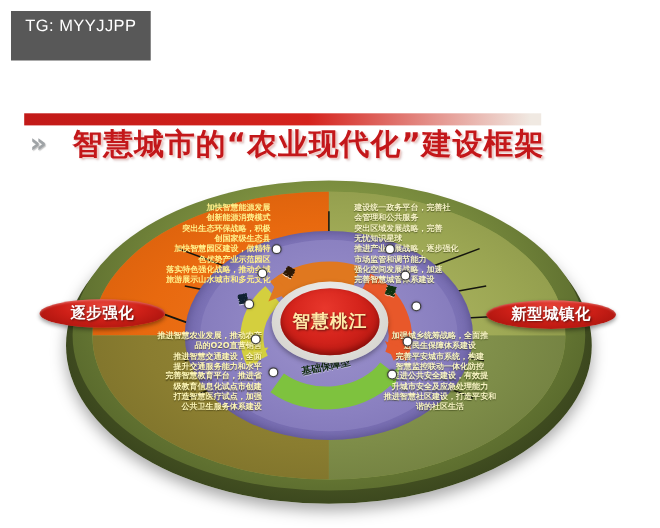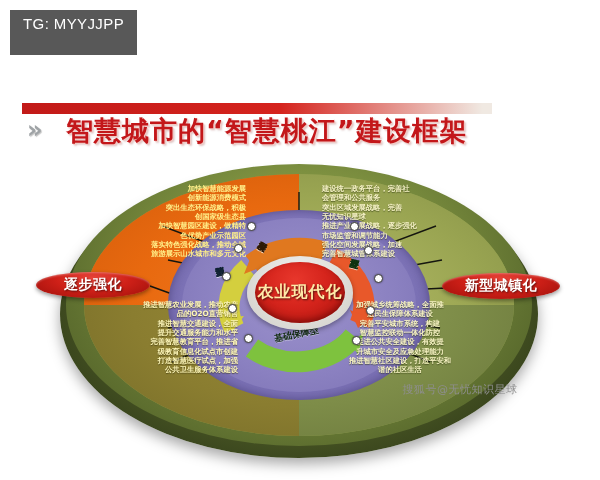--- a/index.html
+++ b/index.html
@@ -175,21 +175,21 @@
 </head>
 <body>
 
 <div id="root">
 
   <div class="tg-badge">TG: MYYJJPP</div>
 
   <div class="banner">
     <div class="banner-bar"></div>
     <div class="banner-chevrons">»</div>
-    <div class="banner-title">智慧城市的“智慧桃江”建设框架</div>
+    <div class="banner-title">智慧城市的“农业现代化”建设框架</div>
   </div>
 
   <div class="stage">
 
     <div class="disc-shadow"></div>
     <div class="disc-outer"></div>
 
     <div class="disc-inner">
       <div class="quad q-tl"></div>
       <div class="quad q-tr"></div>
@@ -238,21 +238,21 @@
       </svg>
     </div>
 
     <div class="ring-label vert rl-left">资源节约型</div>
     <div class="ring-label vert rl-top">科学发展型</div>
     <div class="ring-label vert rl-right">环境友好型</div>
     <div class="ring-label rl-bottom">基础保障型</div>
 
     <div class="core"></div>
     <div class="core-red">
-      <span>农业现代化</span>
+      <span>智慧桃江</span>
     </div>
 
     <div class="pill pill-right">新型城镇化</div>
     <div class="pill pill-left">逐步强化</div>
 
     <div class="qtext tl" style="left:78px;top:36px;width:146px;">加快智慧能源发展
 创新能源消费模式
 突出生态环保战略，积极
 创国家级生态县
 加快智慧园区建设，做精特
@@ -290,15 +290,14 @@
     <div class="dot" style="left:206px;top:156px;"></div>
     <div class="dot" style="left:222px;top:186px;"></div>
     <div class="dot" style="left:328px;top:74px;"></div>
     <div class="dot" style="left:342px;top:98px;"></div>
     <div class="dot" style="left:352px;top:126px;"></div>
     <div class="dot" style="left:344px;top:158px;"></div>
     <div class="dot" style="left:330px;top:188px;"></div>
 
   </div>
 
-  <div class="wm-sohu">搜狐号@无忧知识星球</div>
 
 </div>
 
 </body></html>

